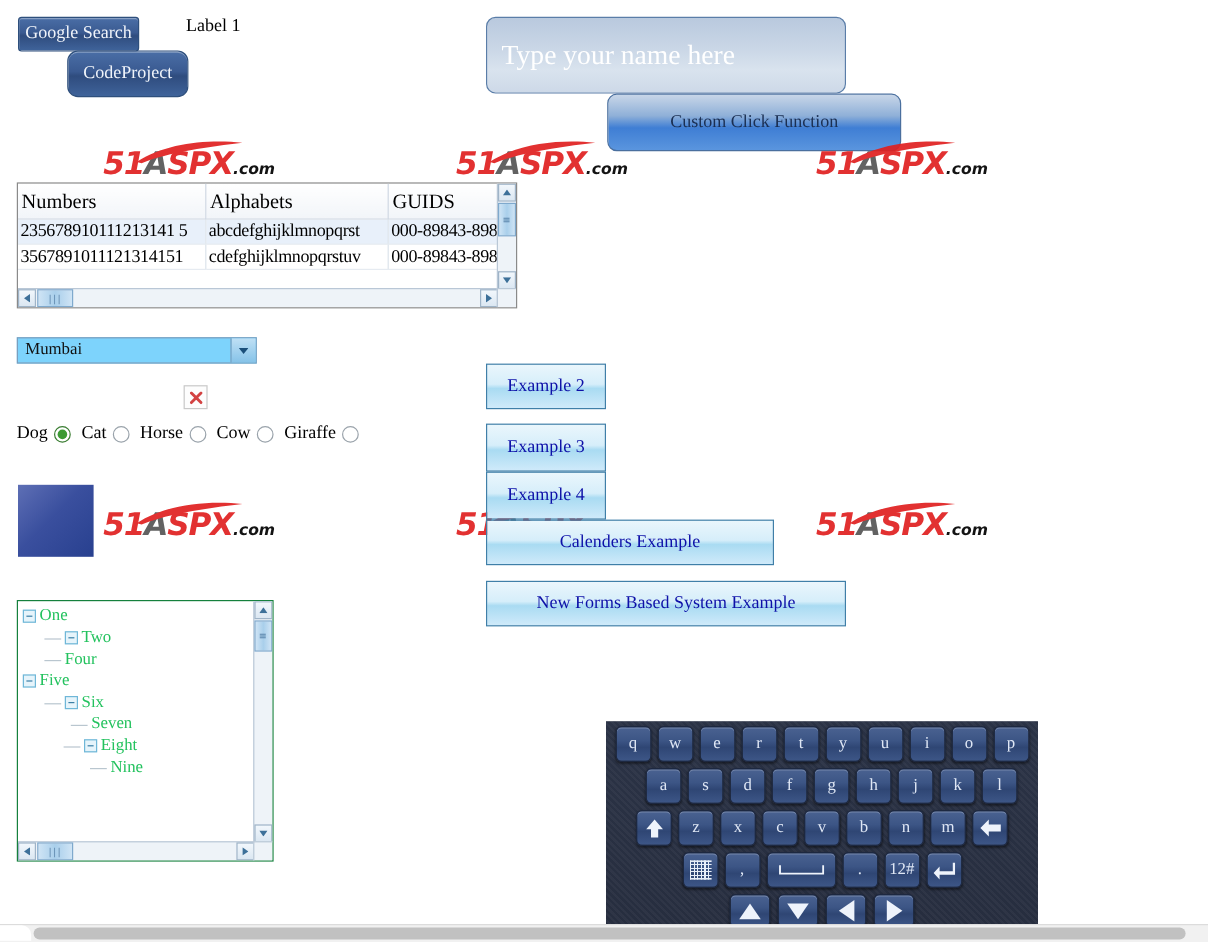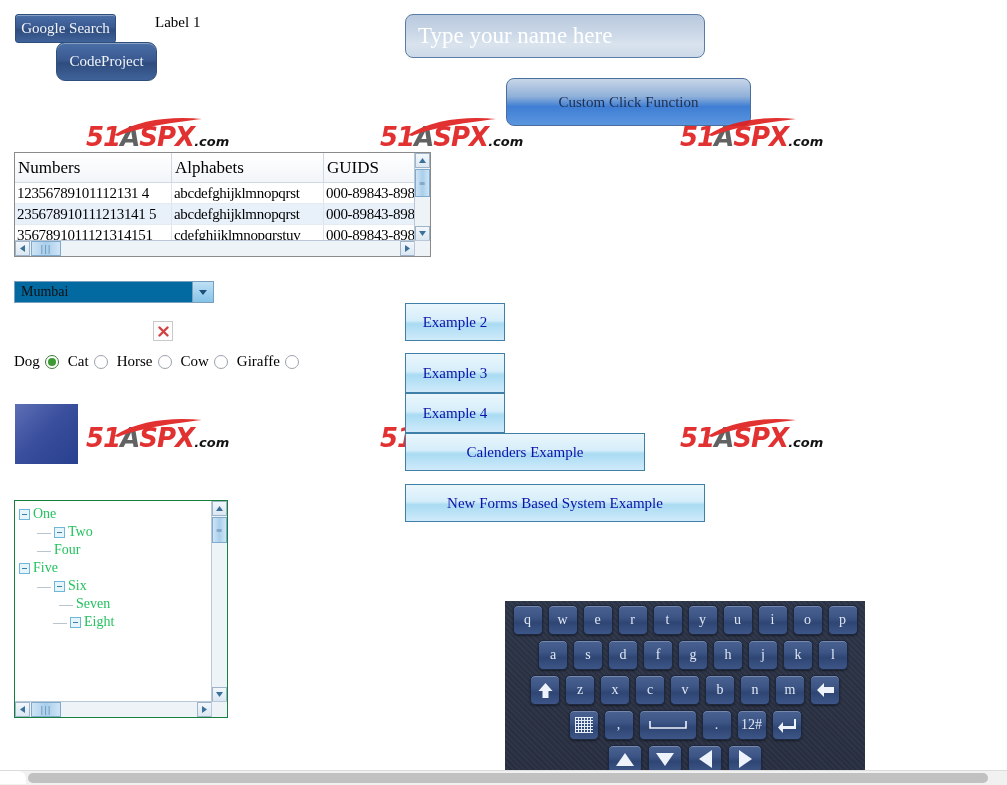--- a/index.html
+++ b/index.html
@@ -70,21 +70,21 @@
     left: 56px; top: 42px; width: 99px; height: 37px;
     line-height: 37px; font-size: 15px; border-radius: 9px;
   }
   #label1 {
     left: 155px; top: 14px; font-size: 15px;
   }
 
   
   #name-input {
     position: absolute;
-    left: 405px; top: 14px; width: 300px; height: 44px;
+    left: 405px; top: 14px; width: 300px; height: 64px;
     box-sizing: border-box;
     border: 1px solid #5a7da8;
     border-radius: 8px;
     background: linear-gradient(180deg, #b9c9de 0%, #c9d6e6 40%, #d9e3ee 70%, #cdd9e8 100%);
     font-family: "Liberation Serif", serif;
     font-size: 23px;
     color: #ffffff;
     padding: 0 12px;
     outline: none;
   }
@@ -186,21 +186,21 @@
   .grid-corner {
     position:absolute; right:0; bottom:0; width:15px; height:15px;
     background:#eef3f8; border-left:1px solid #b9c7d6; border-top:1px solid #b9c7d6;
   }
 
   
   #city-select-wrap {
     position: absolute; left: 14px; top: 281px;
     width: 200px; height: 22px;
     border: 1px solid #7b9ebd;
-    background: #0369a1;
+    background: #7dd3fc;
     box-sizing: border-box;
   }
   #city-select-text {
     position: absolute; left: 6px; top: 2px;
     font-size: 14px; color: #111;
   }
   #city-select-arrow {
     position: absolute; right: 0; top: 0; width: 20px; height: 20px;
     background: linear-gradient(180deg,#bfe0f5,#86c3e8);
     border-left: 1px solid #7b9ebd;
@@ -416,25 +416,20 @@
 <div id="data-grid">
   <table>
     <thead>
       <tr>
         <th class="gc1">Numbers</th>
         <th class="gc2">Alphabets</th>
         <th class="gc3">GUIDS</th>
       </tr>
     </thead>
     <tbody>
-      <tr>
-        <td>12356789101112131 4</td>
-        <td>abcdefghijklmnopqrst</td>
-        <td>000-89843-898</td>
-      </tr>
       <tr class="alt">
         <td>235678910111213141 5</td>
         <td>abcdefghijklmnopqrst</td>
         <td>000-89843-898</td>
       </tr>
       <tr>
         <td>3567891011121314151</td>
         <td>cdefghijklmnopqrstuv</td>
         <td>000-89843-898</td>
       </tr>
@@ -556,20 +551,23 @@
     </div>
 
     <div class="tnode" style="padding-left:40px;">
       <span class="tline"></span><span class="tlabel">Seven</span>
     </div>
 
     <div class="tnode" style="padding-left:34px;">
       <span class="tline"></span><span class="tbox"></span><span class="tlabel">Eight</span>
     </div>
 
+    <div class="tnode" style="padding-left:56px;">
+      <span class="tline"></span><span class="tlabel">Nine</span>
+    </div>
 
   </div>
 
   <div class="vscroll">
     <div class="sb-btn" style="left:0;top:0;">
       <svg width="7" height="5" viewBox="0 0 7 5">
           <path d="M3.5 0 L7 5 L0 5 Z" fill="#3d7099"></path>
         </svg>
     </div>
     <div class="sb-thumb" style="left:0; top:16px; width:15px; height:26px;">

